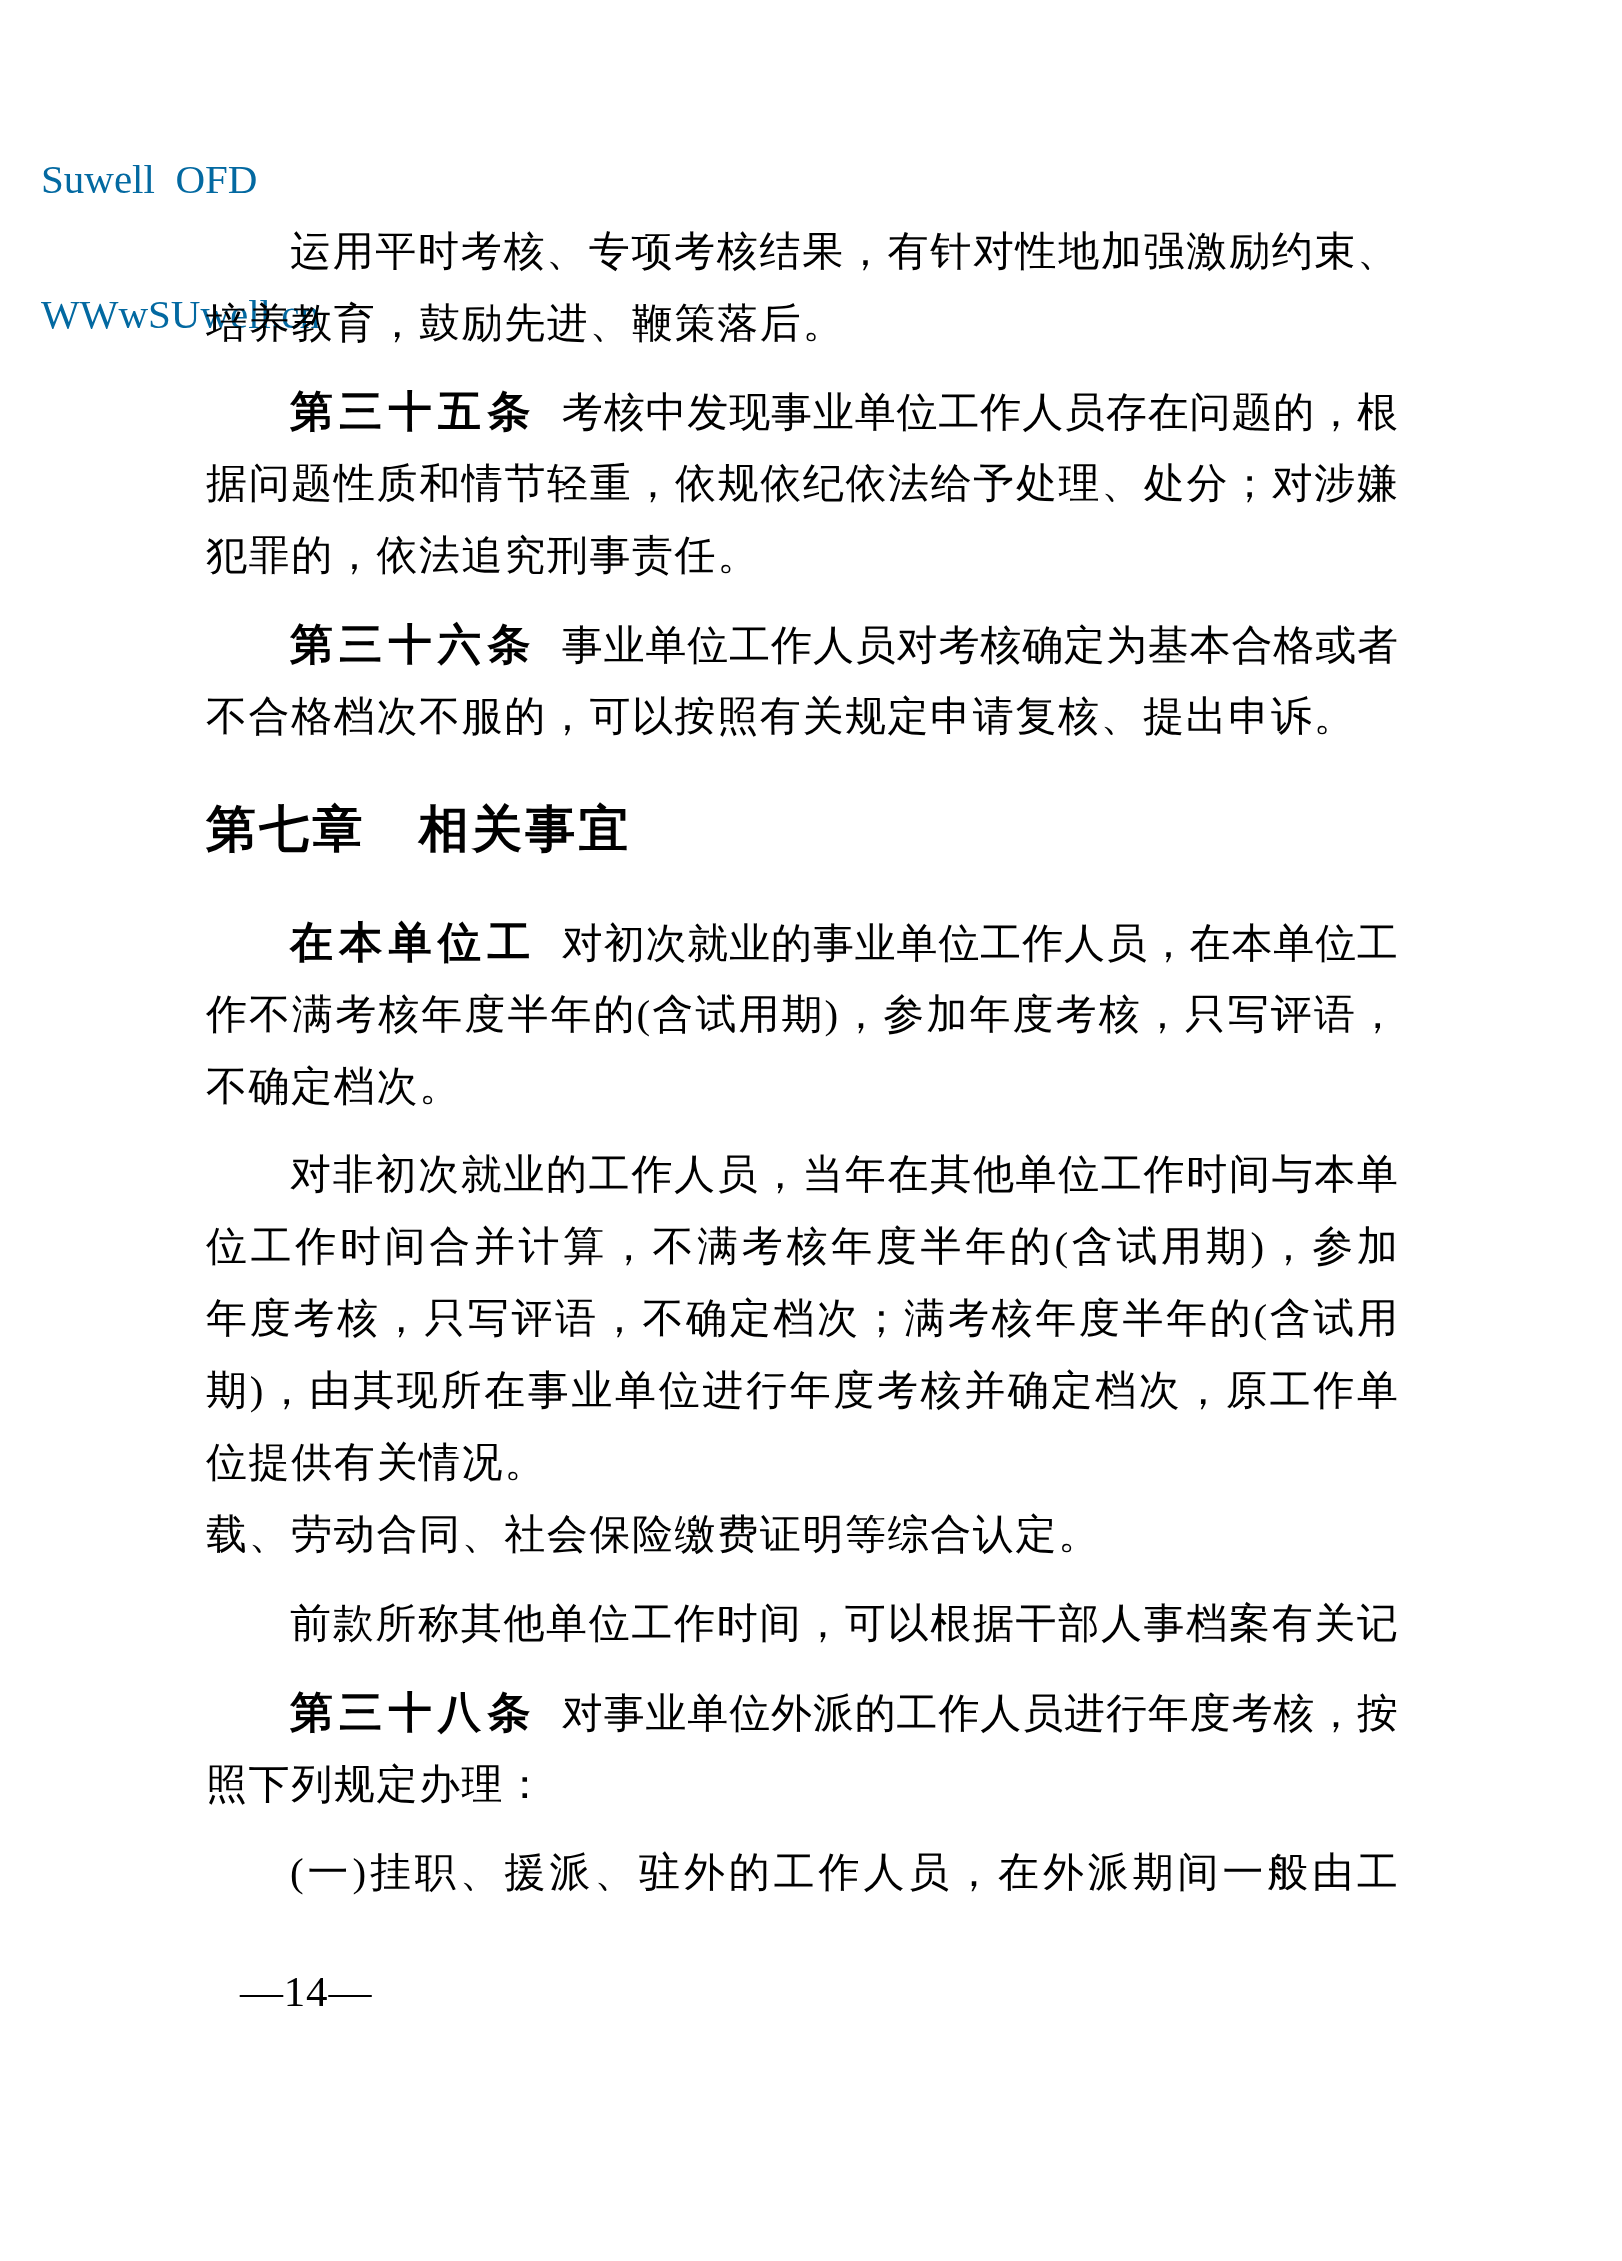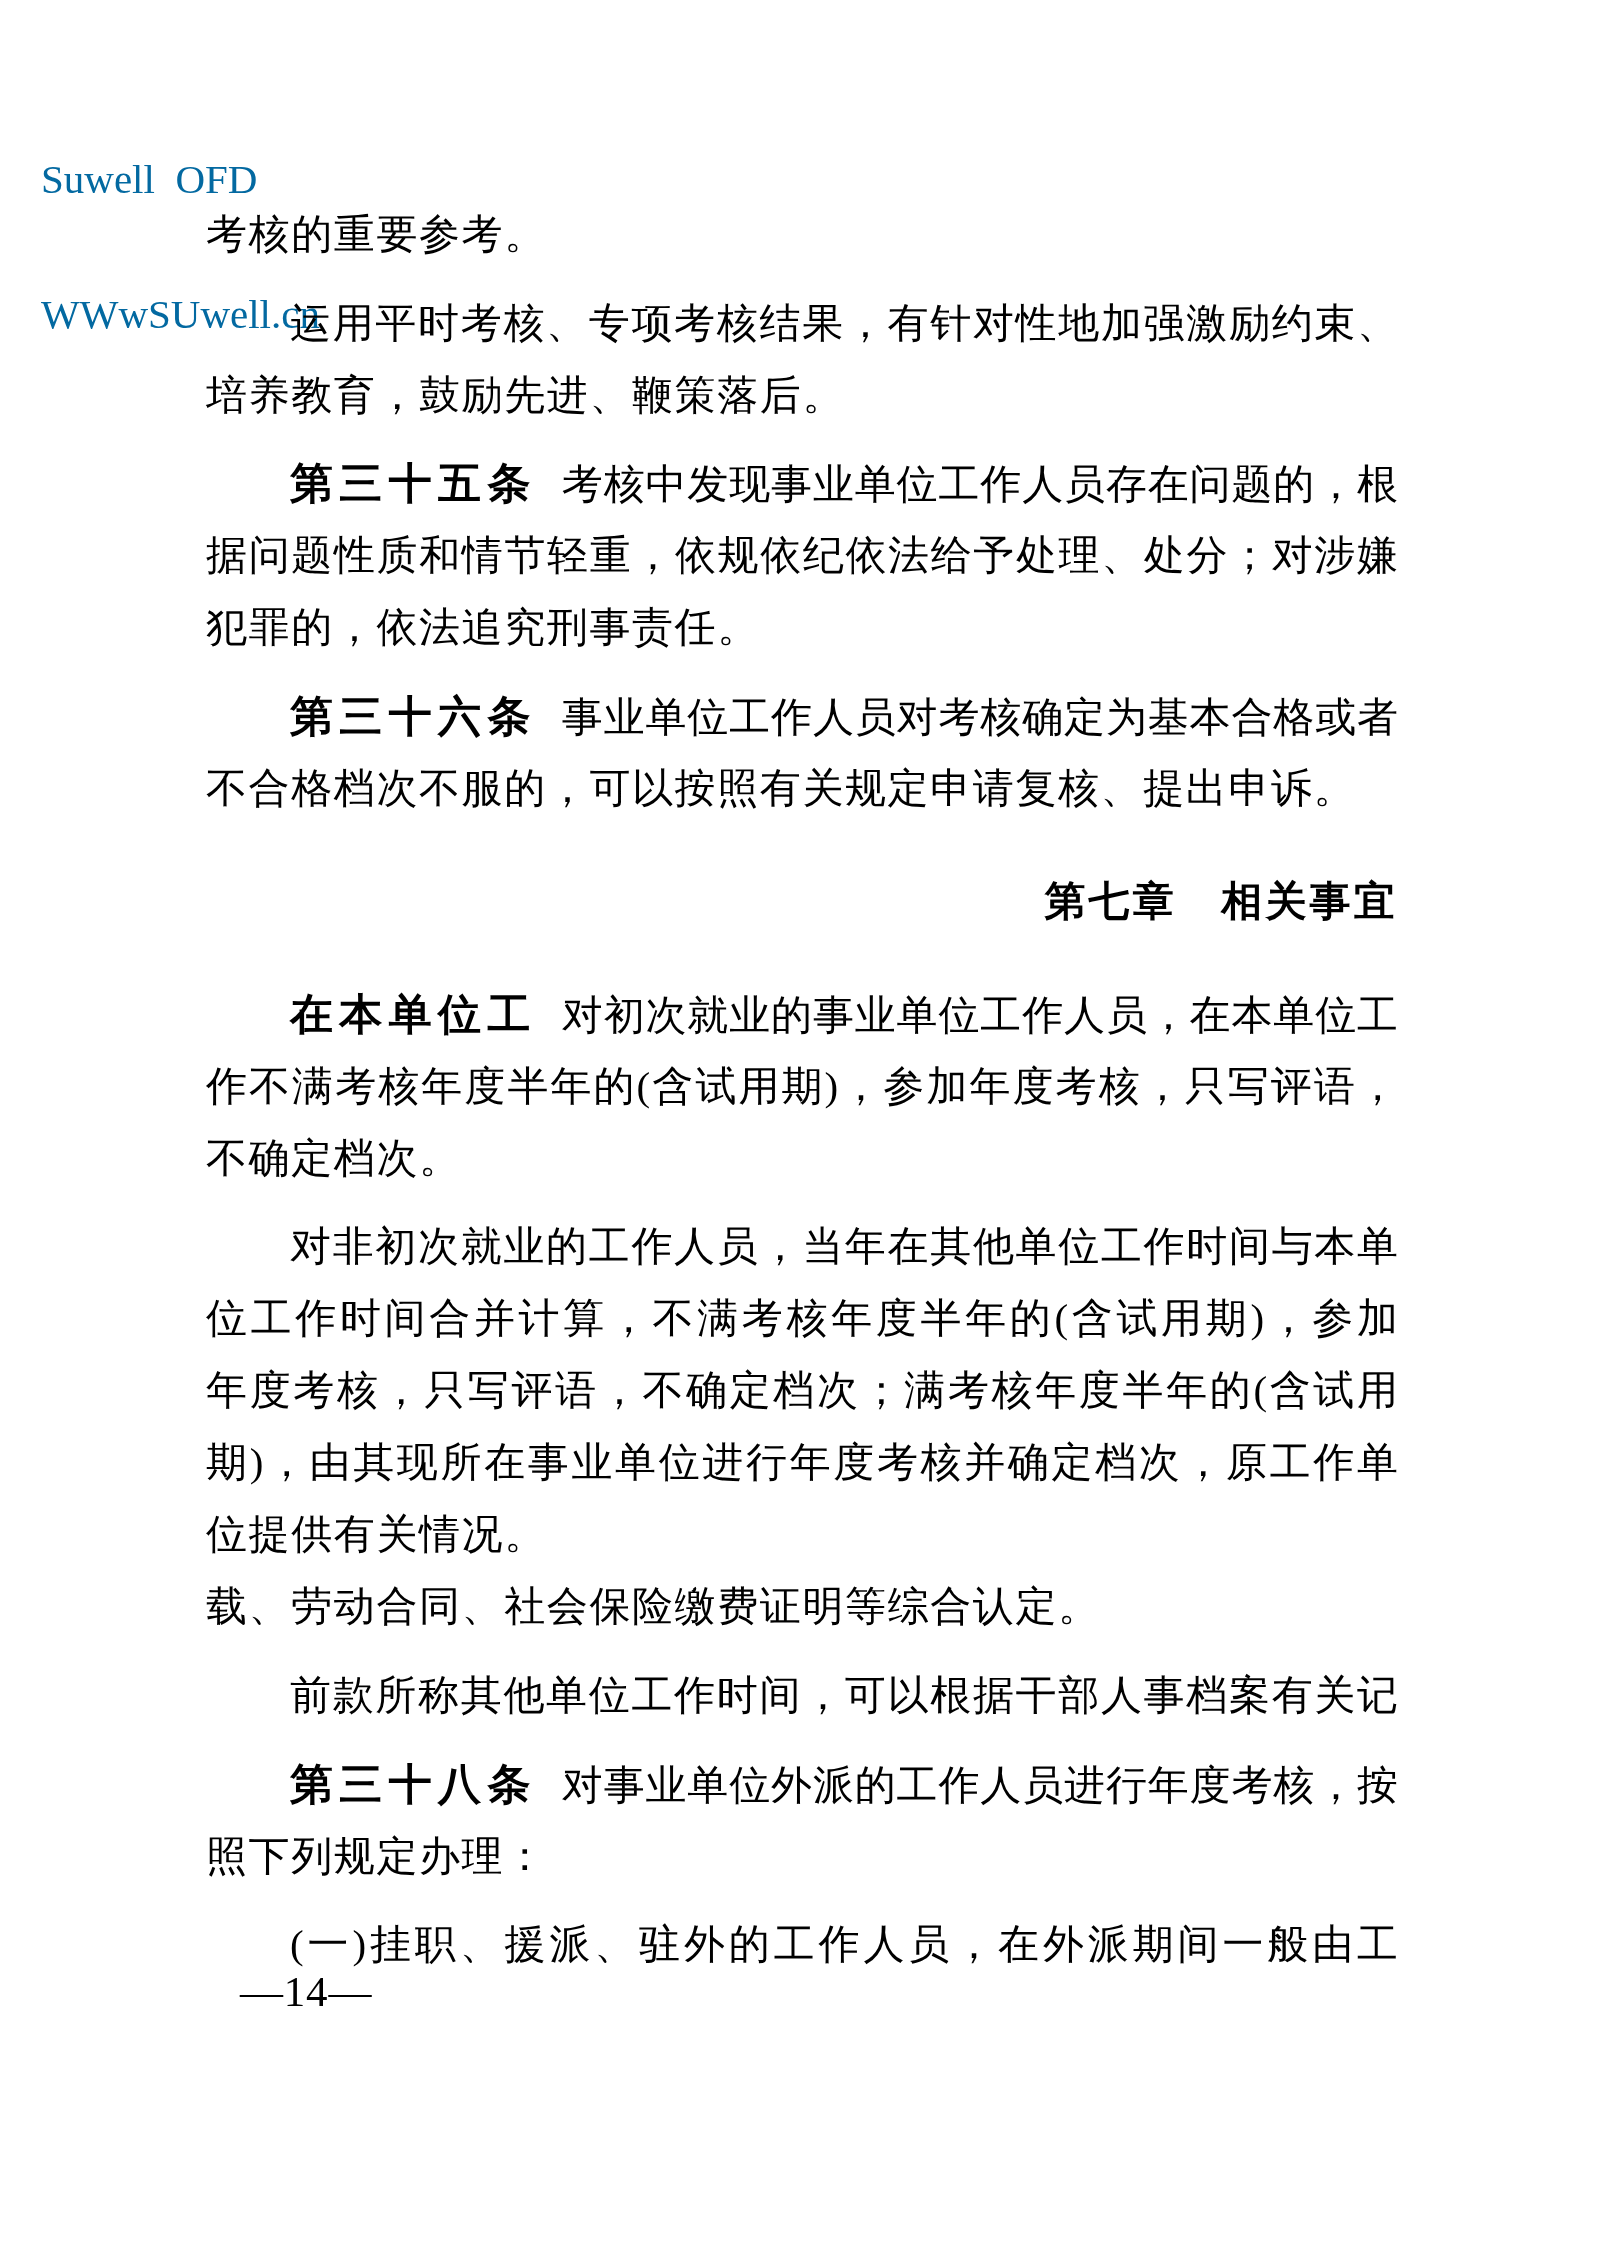--- a/index.html
+++ b/index.html
@@ -46,23 +46,23 @@
   .term {
     font-family: "Liberation Sans", "DejaVu Sans", sans-serif;
     font-weight: bold;
     font-size: 43px;
     letter-spacing: 5.5px;
     margin-right: 25px;
   }
   .heading {
     font-family: "Liberation Serif", "DejaVu Serif", serif;
     font-weight: bold;
-    font-size: 41px;
+    font-size: 50px;
     letter-spacing: 3.2px;
-    text-align: right;
+    text-align: left;
     line-height: 72px;
     height: 72px;
     margin: 41px 0;
   }
   .page-number {
     position: absolute;
     left: 240px;
     top: 1967px;
     font-size: 43px;
     letter-spacing: 0.8px;
@@ -72,21 +72,20 @@
 <body>
 
 <div class="page">
 
   <div class="watermark">
     <div>Suwell  OFD</div>
     <div>WWwSUwell.cn</div>
   </div>
 
   <div class="body-text">
-    <div class="line">考核的重要参考。</div>
     <div class="line j indent para">运用平时考核、专项考核结果，有针对性地加强激励约束、</div>
     <div class="line">培养教育，鼓励先进、鞭策落后。</div>
 
     <div class="line j indent para"><span class="term">第三十五条</span><span>考核中发现事业单位工作人员存在问题的，根</span></div>
     <div class="line j">据问题性质和情节轻重，依规依纪依法给予处理、处分；对涉嫌</div>
     <div class="line">犯罪的，依法追究刑事责任。</div>
 
     <div class="line j indent para"><span class="term">第三十六条</span><span>事业单位工作人员对考核确定为基本合格或者</span></div>
     <div class="line">不合格档次不服的，可以按照有关规定申请复核、提出申诉。</div>
 

